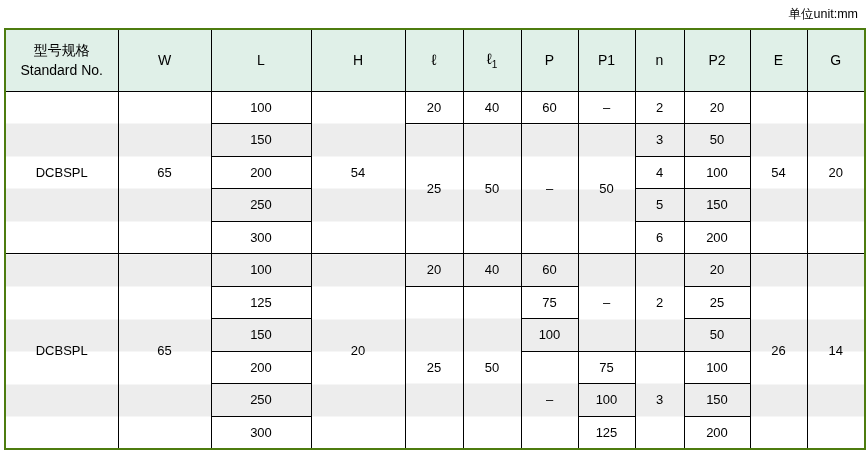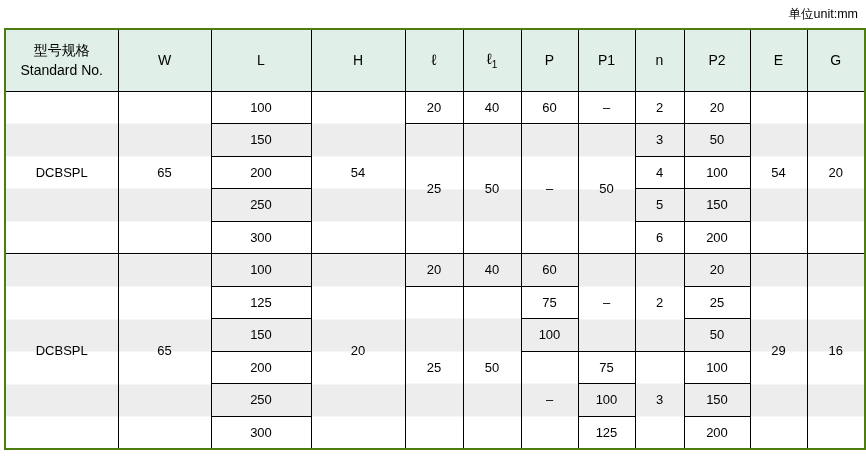--- a/index.html
+++ b/index.html
@@ -143,22 +143,22 @@
         <td rowspan="6" class="sb">DCBSPL</td>
         <td rowspan="6" class="sb">65</td>
         <td>100</td>
         <td rowspan="6" class="sb">20</td>
         <td>20</td>
         <td>40</td>
         <td>60</td>
         <td rowspan="3" class="sb">–</td>
         <td rowspan="3" class="sb">2</td>
         <td>20</td>
-        <td rowspan="6" class="sb">29</td>
-        <td rowspan="6" class="sb">16</td>
+        <td rowspan="6" class="sb">26</td>
+        <td rowspan="6" class="sb">14</td>
       </tr>
       <tr class="odd">
         <td>125</td>
         <td rowspan="5" class="sa">25</td>
         <td rowspan="5" class="sa">50</td>
         <td>75</td>
         <td>25</td>
       </tr>
       <tr class="even">
         <td>150</td>

